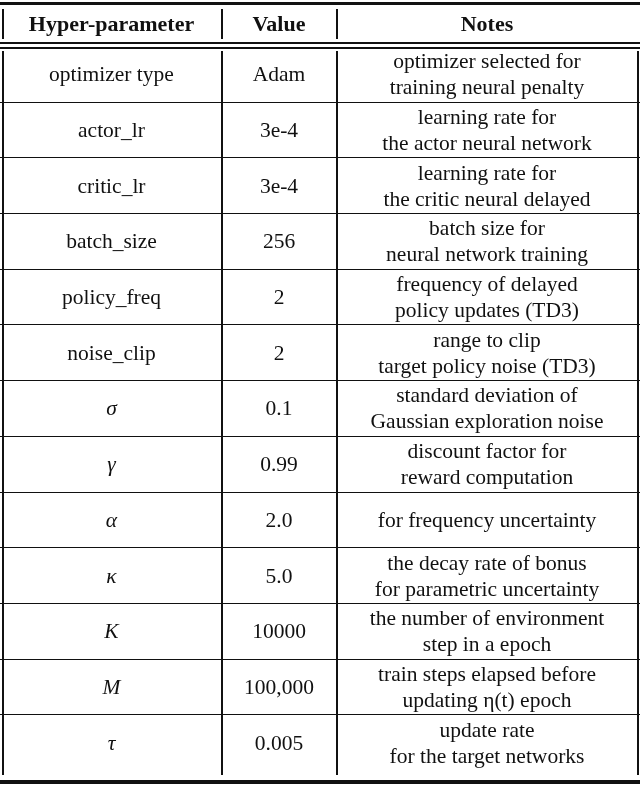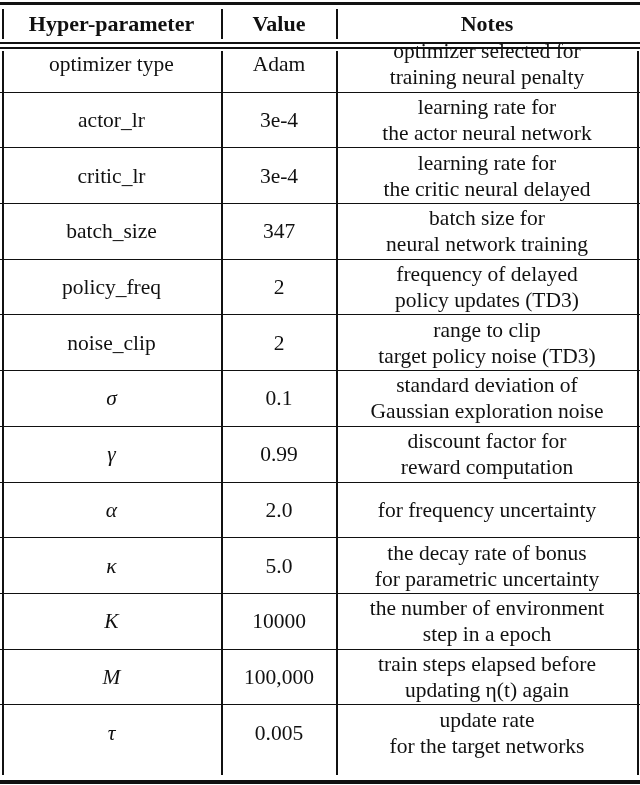--- a/index.html
+++ b/index.html
@@ -45,21 +45,21 @@
       height: 37px;
       display: flex;
       align-items: center;
       justify-content: center;
       font-weight: bold;
       font-size: 22px;
     }
 
     .rows {
       position: absolute;
-      top: 37px;
+      top: 47px;
       left: 0;
       width: 640px;
     }
     .row {
       position: relative;
       height: 55.7px;
       border-bottom: 1.5px solid #111;
       box-sizing: border-box;
     }
     .row:last-child { border-bottom: none; }
@@ -123,21 +123,21 @@
     <div class="row">
       <div class="cell c1">critic_lr</div>
       <div class="cell c2">3e-4</div>
       <div class="cell c3">
         <span class="note-line">learning rate for</span>
         <span class="note-line">the critic neural delayed</span>
       </div>
     </div>
     <div class="row">
       <div class="cell c1">batch_size</div>
-      <div class="cell c2">347</div>
+      <div class="cell c2">256</div>
       <div class="cell c3">
         <span class="note-line">batch size for</span>
         <span class="note-line">neural network training</span>
       </div>
     </div>
     <div class="row">
       <div class="cell c1">policy_freq</div>
       <div class="cell c2">2</div>
       <div class="cell c3">
         <span class="note-line">frequency of delayed</span>
@@ -189,21 +189,21 @@
       <div class="cell c3">
         <span class="note-line">the number of environment</span>
         <span class="note-line">step in a epoch</span>
       </div>
     </div>
     <div class="row">
       <div class="cell c1 math">M</div>
       <div class="cell c2">100,000</div>
       <div class="cell c3">
         <span class="note-line">train steps elapsed before</span>
-        <span class="note-line">updating η(t) again</span>
+        <span class="note-line">updating η(t) epoch</span>
       </div>
     </div>
     <div class="row">
       <div class="cell c1 math">τ</div>
       <div class="cell c2">0.005</div>
       <div class="cell c3">
         <span class="note-line">update rate</span>
         <span class="note-line">for the target networks</span>
       </div>
     </div>

